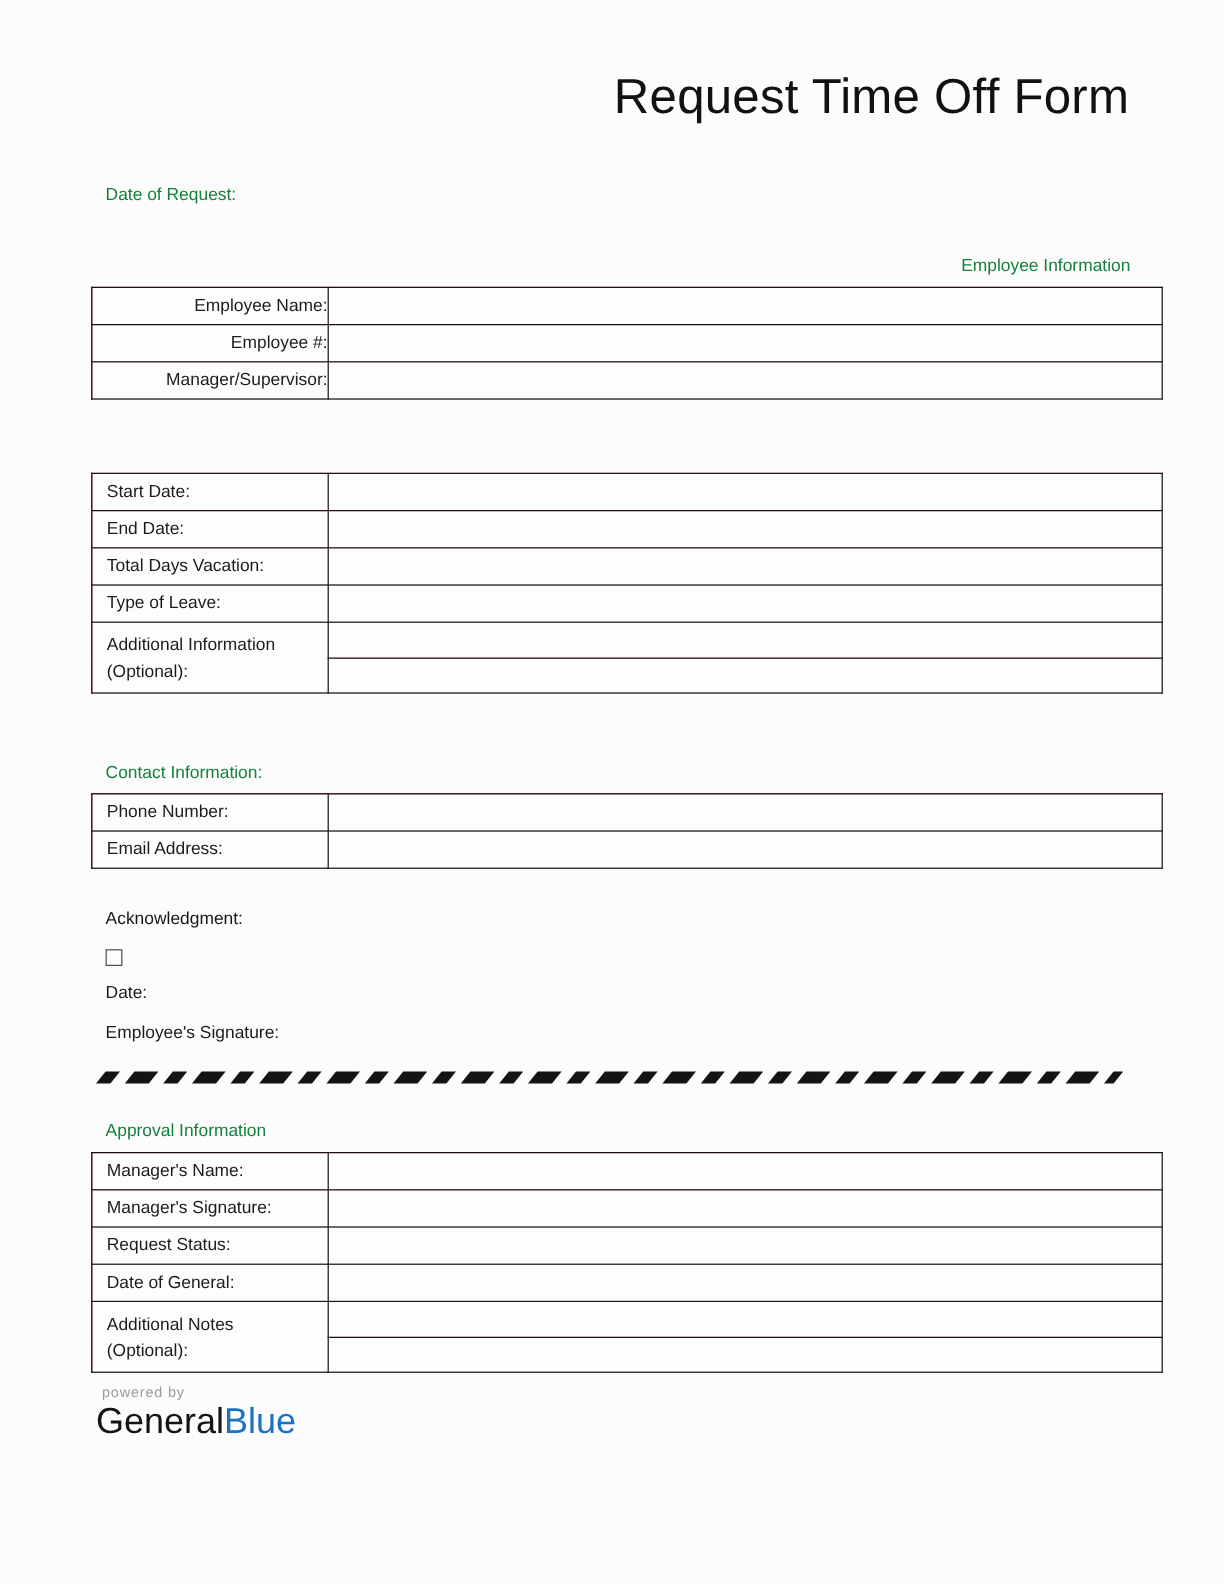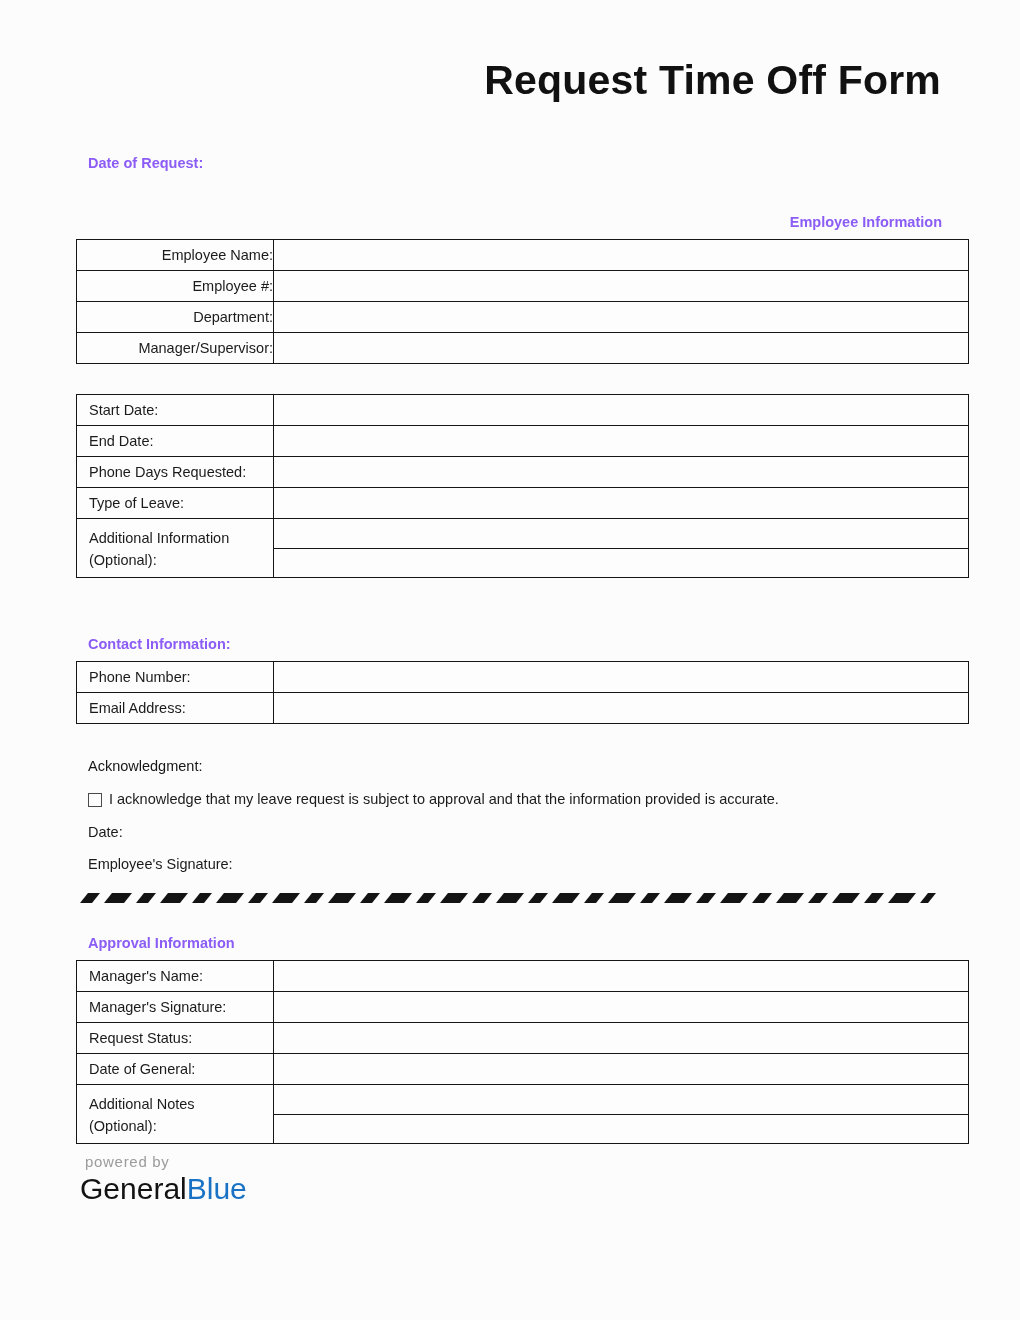--- a/index.html
+++ b/index.html
@@ -25,37 +25,37 @@
   
   .title-row {
     position: absolute;
     left: 0;
     top: 58px;
     width: 941px;
     text-align: right;
   }
   .doc-title {
     font-size: 41px;
-    font-weight: 700;
+    font-weight: 400;
     letter-spacing: 0.2px;
     color: #111111;
     line-height: 1.1;
     display: inline-block;
   }
 
   
   .section {
     position: absolute;
     left: 76px;
     width: 866px;
   }
   .section-heading {
     font-size: 14.5px;
-    font-weight: bold;
-    color: #8b5cf6;
+    font-weight: normal;
+    color: #15803d;
     padding-left: 12px;
     margin-bottom: 8px;
     line-height: 1.2;
   }
 
   
   table.form-table {
     border-collapse: collapse;
     width: 866px;
     table-layout: fixed;
@@ -143,21 +143,21 @@
     display: block;
   }
 
   
   .footer {
     position: absolute;
     left: 80px;
     width: 400px;
   }
   .powered-by {
-    font-size: 15px;
+    font-size: 12px;
     color: #9b9b9b;
     letter-spacing: 0.7px;
     padding-left: 5px;
     line-height: 1.2;
   }
   .brand {
     font-size: 30px;
     line-height: 1.15;
     margin-top: 1px;
     white-space: nowrap;
@@ -188,44 +188,40 @@
       <tbody>
         <tr>
           <td class="label-cell">Employee Name:</td>
           <td class="value-cell"></td>
         </tr>
         <tr>
           <td class="label-cell">Employee #:</td>
           <td class="value-cell"></td>
         </tr>
         <tr>
-          <td class="label-cell">Department:</td>
-          <td class="value-cell"></td>
-        </tr>
-        <tr>
           <td class="label-cell">Manager/Supervisor:</td>
           <td class="value-cell"></td>
         </tr>
       </tbody>
     </table>
   </div>
 
   <div class="section" style="top:394px;">
     <table class="form-table">
       <tbody>
         <tr>
           <td class="label-cell">Start Date:</td>
           <td class="value-cell"></td>
         </tr>
         <tr>
           <td class="label-cell">End Date:</td>
           <td class="value-cell"></td>
         </tr>
         <tr>
-          <td class="label-cell">Phone Days Requested:</td>
+          <td class="label-cell">Total Days Vacation:</td>
           <td class="value-cell"></td>
         </tr>
         <tr>
           <td class="label-cell">Type of Leave:</td>
           <td class="value-cell"></td>
         </tr>
         <tr>
           <td class="label-cell tall" rowspan="2">
             <span class="lbl-line">Additional Information</span>
             <span class="lbl-line">(Optional):</span>
@@ -252,21 +248,20 @@
           <td class="value-cell"></td>
         </tr>
       </tbody>
     </table>
   </div>
 
   <div class="ack-block" style="top:758px;">
     <div class="ack-heading">Acknowledgment:</div>
     <div class="ack-row">
       <span class="checkbox"></span>
-      <span class="ack-text">I acknowledge that my leave request is subject to approval and that the information provided is accurate.</span>
     </div>
     <div class="sig-line">Date:</div>
     <div class="sig-line">Employee's Signature:</div>
   </div>
 
   <div class="separator" style="top:891px;">
     <svg width="866" height="16" viewBox="0 0 866 16" xmlns="http://www.w3.org/2000/svg">
       <g fill="#141414">
         <polygon points="4,12 12,2 24,2 16,12"></polygon>
         <polygon points="28,12 36,2 56,2 48,12"></polygon>

